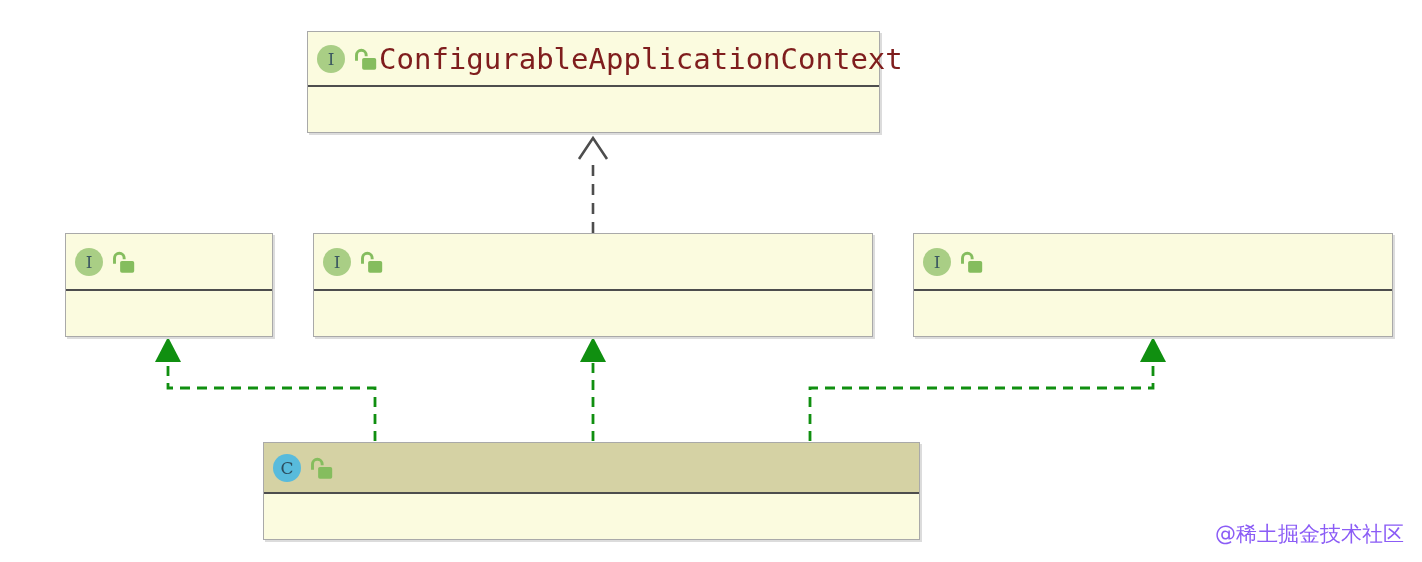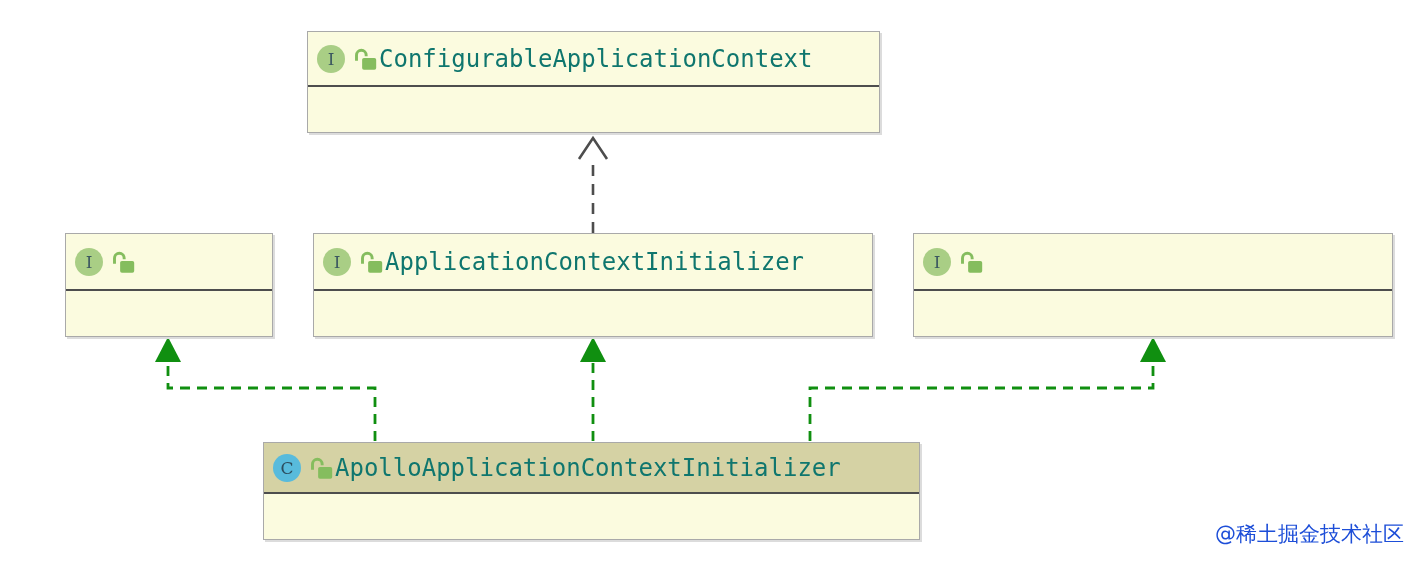--- a/index.html
+++ b/index.html
@@ -23,22 +23,22 @@
     display:flex;
     align-items:center;
     padding:0 8px 0 9px;
     border-bottom:2px solid #4d4d4d;
     background:#fbfbdf;
   }
   .uml-node.kind-class .uml-header{background:#d5d2a4;}
   .uml-title{
     flex:1;
     text-align:left;
-    font-size:24px;
-    color:#0f766e;
+    font-size:29px;
+    color:#7f1d1d;
     white-space:nowrap;
     letter-spacing:0;
   }
   .uml-body{flex:1;}
   
   .node-cac {left:307px;top:31px; width:573px;height:102px;}
   .node-cac  .uml-header{height:55px;}
   .node-ord {left:65px; top:233px;width:208px;height:104px;}
   .node-aci {left:313px;top:233px;width:560px;height:104px;}
   .node-epp {left:913px;top:233px;width:480px;height:104px;}
@@ -58,21 +58,21 @@
   .circle-class{background:#58bbdc;color:#2c4d5e;}
   .lock-icon{width:27px;height:27px;margin-left:7px;flex:0 0 auto;}
   
   .edges-svg{position:absolute;left:0;top:0;pointer-events:none;}
   
   .watermark{
     position:absolute;
     right:18px;bottom:14px;
     font-family:"DejaVu Sans", sans-serif;
     font-size:21px;
-    color:#1d4ed8;
+    color:#8b5cf6;
     white-space:nowrap;
     margin-top:9px;
   }
 </style>
 </head>
 <body>
 
 <div class="canvas">
 
   <svg class="edges-svg" width="1422" height="562" viewBox="0 0 1422 562">
@@ -121,21 +121,20 @@
     <div class="uml-body"></div>
   </div>
 
   <div class="uml-node kind-interface node-aci">
     <div class="uml-header">
       <span class="type-circle circle-interface">I</span>
       <svg class="lock-icon" viewBox="0 0 24 24">
         <path d="M4,14 v-5 a4.3,4.3 0 0 1 8.6,0 v1" fill="none" stroke="#85bd5e" stroke-width="2.6"></path>
         <rect x="9" y="11.5" width="12.5" height="10.5" rx="1.6" fill="#85bd5e"></rect>
       </svg>
-      <span class="uml-title">ApplicationContextInitializer</span>
     </div>
     <div class="uml-body"></div>
   </div>
 
   <div class="uml-node kind-interface node-epp">
     <div class="uml-header">
       <span class="type-circle circle-interface">I</span>
       <svg class="lock-icon" viewBox="0 0 24 24">
         <path d="M4,14 v-5 a4.3,4.3 0 0 1 8.6,0 v1" fill="none" stroke="#85bd5e" stroke-width="2.6"></path>
         <rect x="9" y="11.5" width="12.5" height="10.5" rx="1.6" fill="#85bd5e"></rect>
@@ -144,20 +143,19 @@
     <div class="uml-body"></div>
   </div>
 
   <div class="uml-node kind-class node-apollo">
     <div class="uml-header">
       <span class="type-circle circle-class">C</span>
       <svg class="lock-icon" viewBox="0 0 24 24">
         <path d="M4,14 v-5 a4.3,4.3 0 0 1 8.6,0 v1" fill="none" stroke="#85bd5e" stroke-width="2.6"></path>
         <rect x="9" y="11.5" width="12.5" height="10.5" rx="1.6" fill="#85bd5e"></rect>
       </svg>
-      <span class="uml-title">ApolloApplicationContextInitializer</span>
     </div>
     <div class="uml-body"></div>
   </div>
 
   <div class="watermark">@稀土掘金技术社区</div>
 
 </div>
 
 </body></html>

